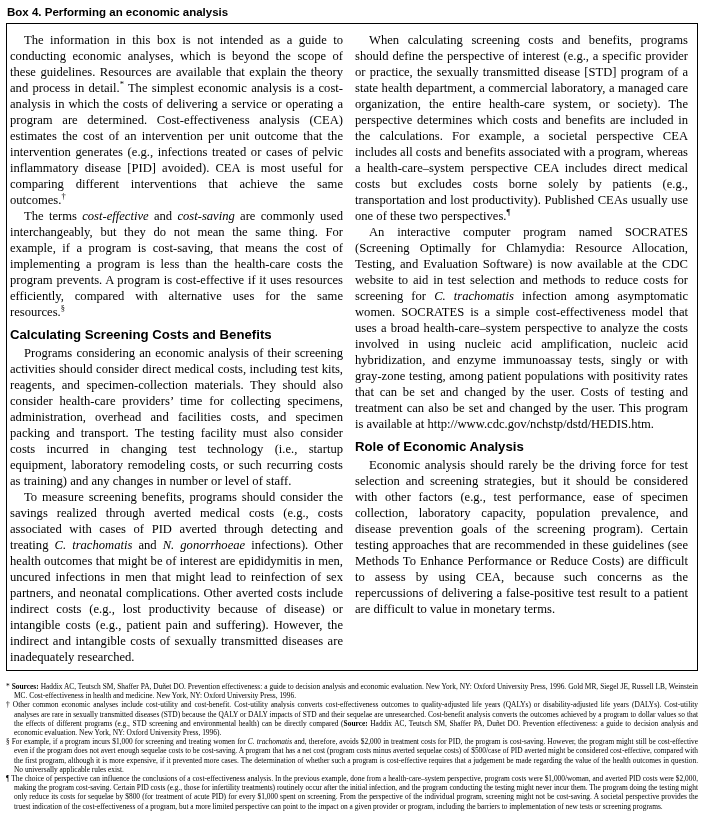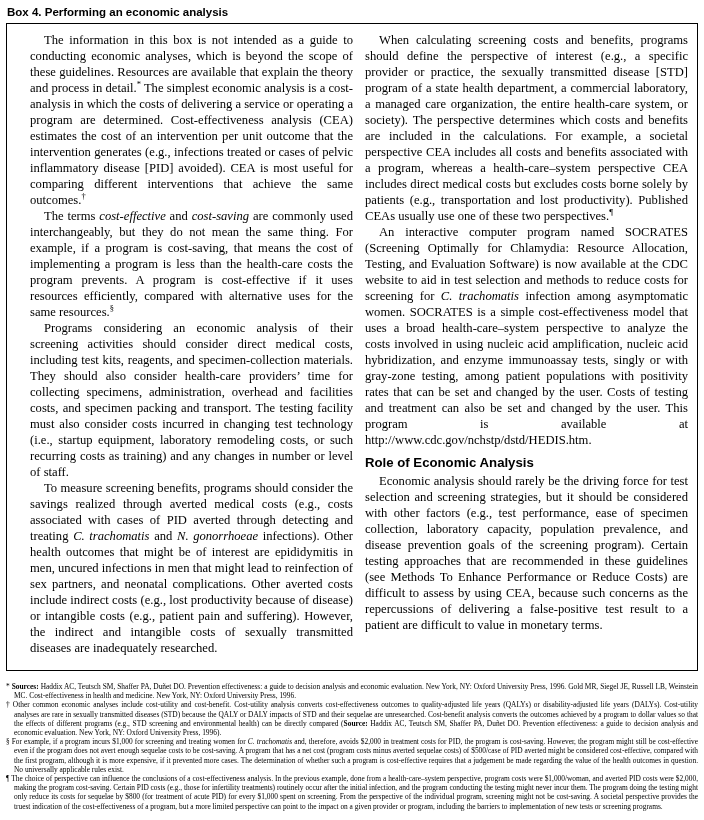--- a/index.html
+++ b/index.html
@@ -23,21 +23,21 @@
   .box-title {
     font-family: "Liberation Sans", sans-serif;
     font-weight: bold;
     font-size: 11.5px;
     line-height: 14px;
     margin: 1px 0 4px 1px;
   }
   .econ-box {
     box-sizing: border-box;
     border: 1px solid #000000;
-    padding: 8px 9px 6px 23px;
+    padding: 8px 9px 6px 3px;
     height: 648px;
     display: flex;
     gap: 12px;
     overflow: hidden;
   }
   .col {
     width: 50%;
     text-align: justify;
     font-size: 12.6px;
     line-height: 16px;
@@ -78,20 +78,21 @@
 <body>
 
 <div class="page">
 
   <div class="box-title">Box 4. Performing an economic analysis</div>
 
   <div class="econ-box">
     <div class="col">
         <p class="body-para">The information in this box is not intended as a guide to conducting economic analyses, which is beyond the scope of these guidelines. Resources are available that explain the theory and process in detail.<sup>*</sup> The simplest economic analysis is a cost-analysis in which the costs of delivering a service or operating a program are determined. Cost-effectiveness analysis (CEA) estimates the cost of an intervention per unit outcome that the intervention generates (e.g., infections treated or cases of pelvic inflammatory disease [PID] avoided). CEA is most useful for comparing different interventions that achieve the same outcomes.<sup>†</sup></p>
         <p class="body-para">The terms <i>cost-effective</i> and <i>cost-saving</i> are commonly used interchangeably, but they do not mean the same thing. For example, if a program is cost-saving, that means the cost of implementing a program is less than the health-care costs the program prevents. A program is cost-effective if it uses resources efficiently, compared with alternative uses for the same resources.<sup>§</sup></p>
+        <h3 class="section-heading">Calculating Screening Costs and Benefits</h3>
         <p class="body-para">Programs considering an economic analysis of their screening activities should consider direct medical costs, including test kits, reagents, and specimen-collection materials. They should also consider health-care providers’ time for collecting specimens, administration, overhead and facilities costs, and specimen packing and transport. The testing facility must also consider costs incurred in changing test technology (i.e., startup equipment, laboratory remodeling costs, or such recurring costs as training) and any changes in number or level of staff.</p>
         <p class="body-para">To measure screening benefits, programs should consider the savings realized through averted medical costs (e.g., costs associated with cases of PID averted through detecting and treating <i>C. trachomatis</i> and <i>N. gonorrhoeae</i> infections). Other health outcomes that might be of interest are epididymitis in men, uncured infections in men that might lead to reinfection of sex partners, and neonatal complications. Other averted costs include indirect costs (e.g., lost productivity because of disease) or intangible costs (e.g., patient pain and suffering). However, the indirect and intangible costs of sexually transmitted diseases are inadequately researched.</p>
       </div>
     <div class="col">
         <p class="body-para">When calculating screening costs and benefits, programs should define the perspective of interest (e.g., a specific provider or practice, the sexually transmitted disease [STD] program of a state health department, a commercial laboratory, a managed care organization, the entire health-care system, or society). The perspective determines which costs and benefits are included in the calculations. For example, a societal perspective CEA includes all costs and benefits associated with a program, whereas a health-care–system perspective CEA includes direct medical costs but excludes costs borne solely by patients (e.g., transportation and lost productivity). Published CEAs usually use one of these two perspectives.<sup>¶</sup></p>
         <p class="body-para">An interactive computer program named SOCRATES (Screening Optimally for Chlamydia: Resource Allocation, Testing, and Evaluation Software) is now available at the CDC website to aid in test selection and methods to reduce costs for screening for <i>C. trachomatis</i> infection among asymptomatic women. SOCRATES is a simple cost-effectiveness model that uses a broad health-care–system perspective to analyze the costs involved in using nucleic acid amplification, nucleic acid hybridization, and enzyme immunoassay tests, singly or with gray-zone testing, among patient populations with positivity rates that can be set and changed by the user. Costs of testing and treatment can also be set and changed by the user. This program is available at http://www.cdc.gov/nchstp/dstd/HEDIS.htm.</p>
         <h3 class="section-heading">Role of Economic Analysis</h3>
         <p class="body-para">Economic analysis should rarely be the driving force for test selection and screening strategies, but it should be considered with other factors (e.g., test performance, ease of specimen collection, laboratory capacity, population prevalence, and disease prevention goals of the screening program). Certain testing approaches that are recommended in these guidelines (see Methods To Enhance Performance or Reduce Costs) are difficult to assess by using CEA, because such concerns as the repercussions of delivering a false-positive test result to a patient are difficult to value in monetary terms.</p>
       </div>
   </div>

